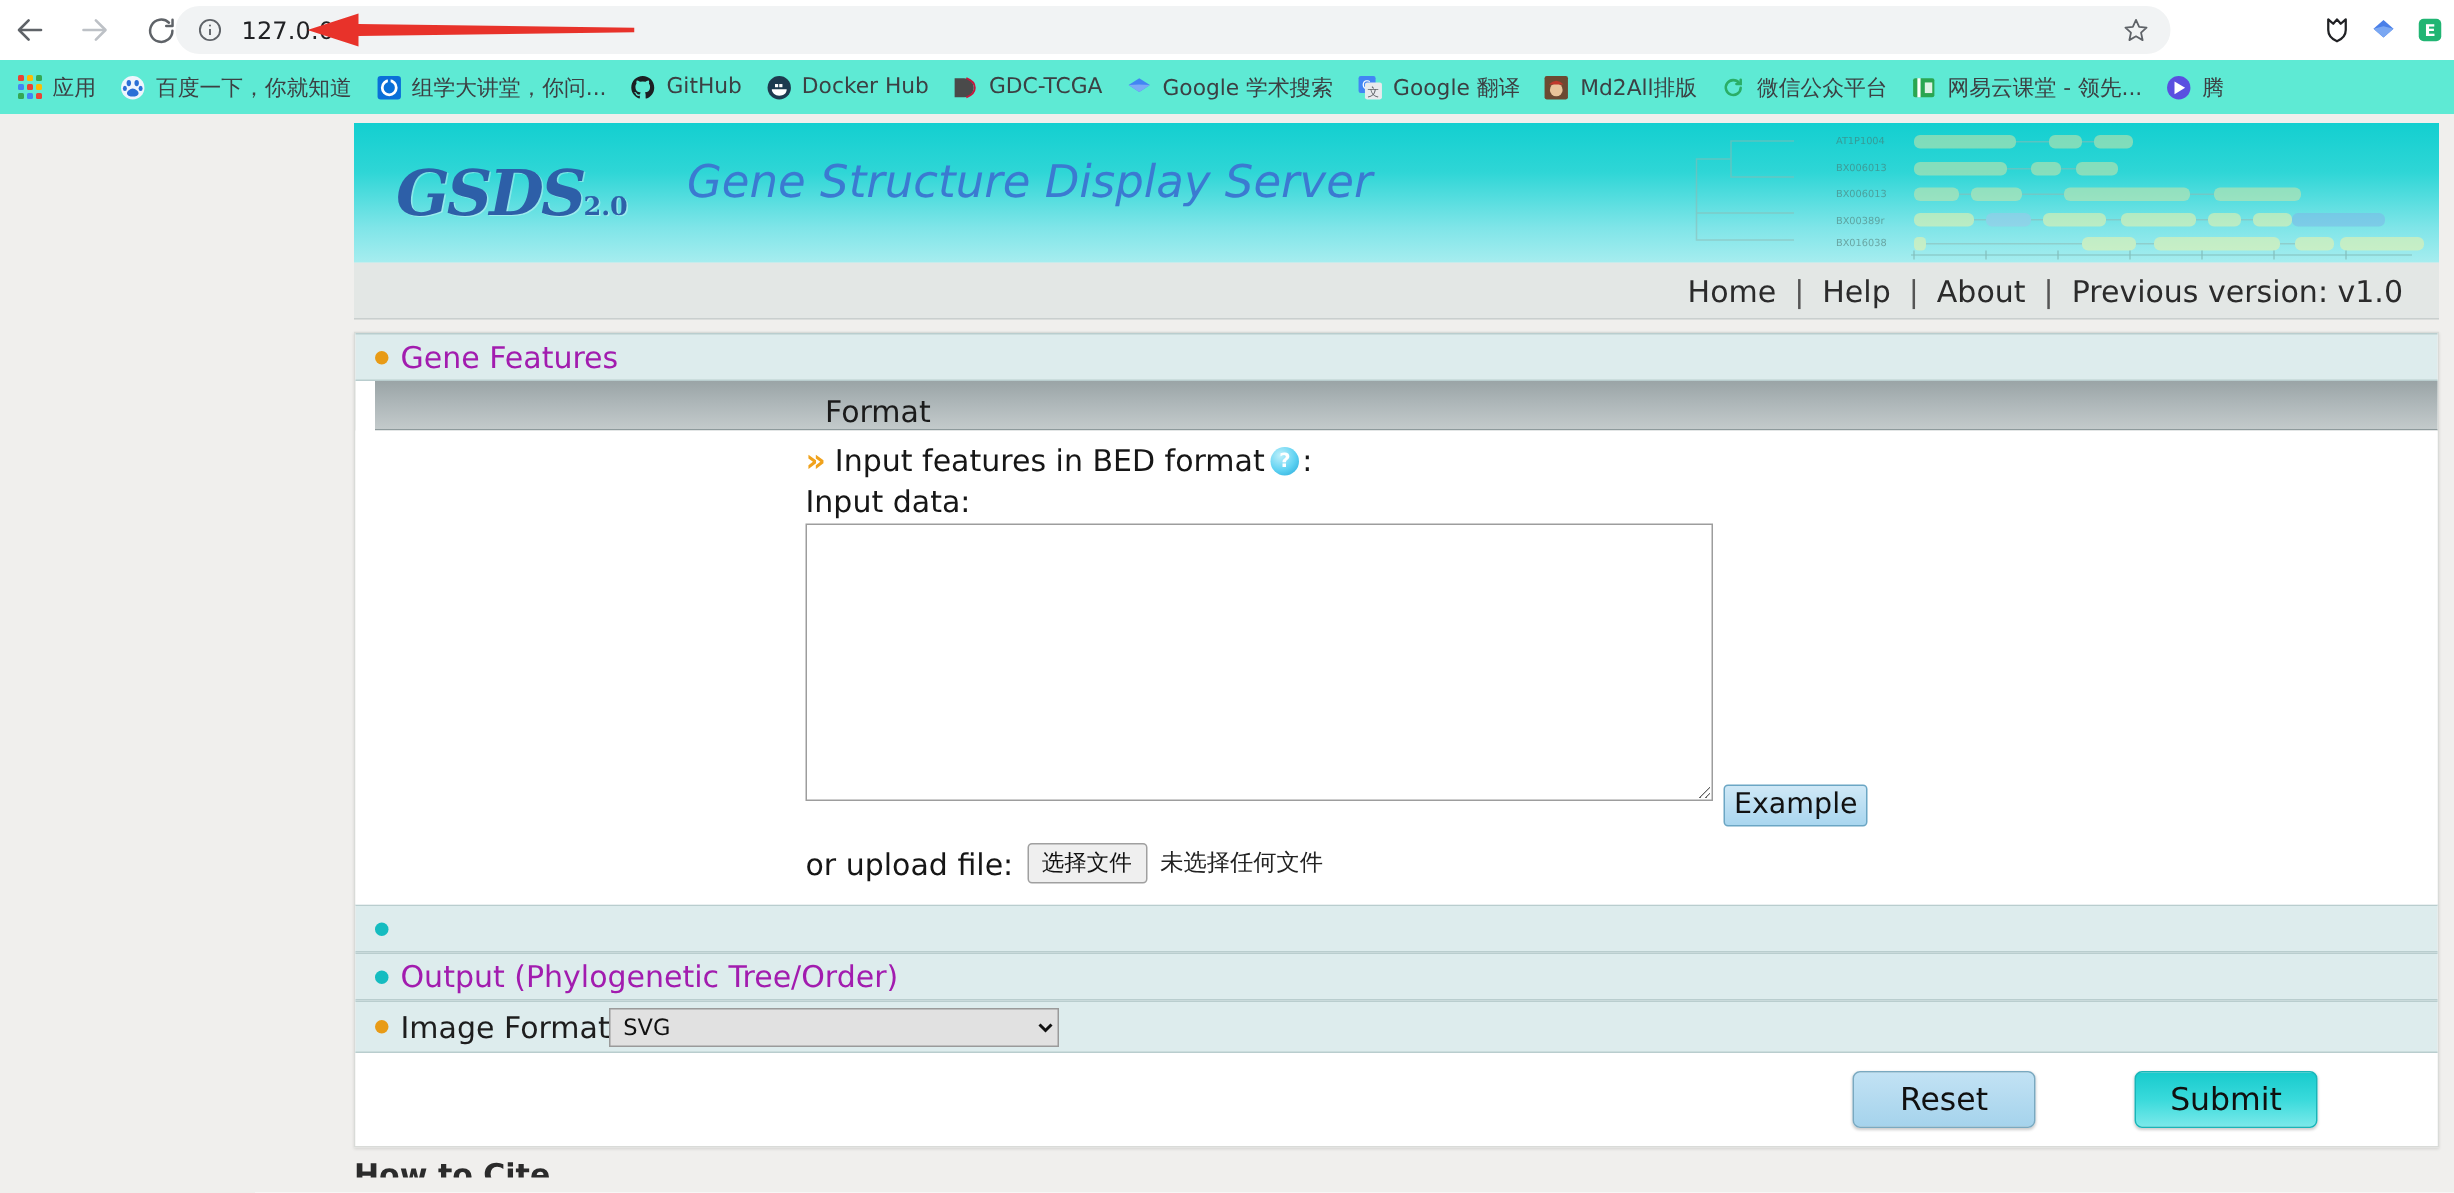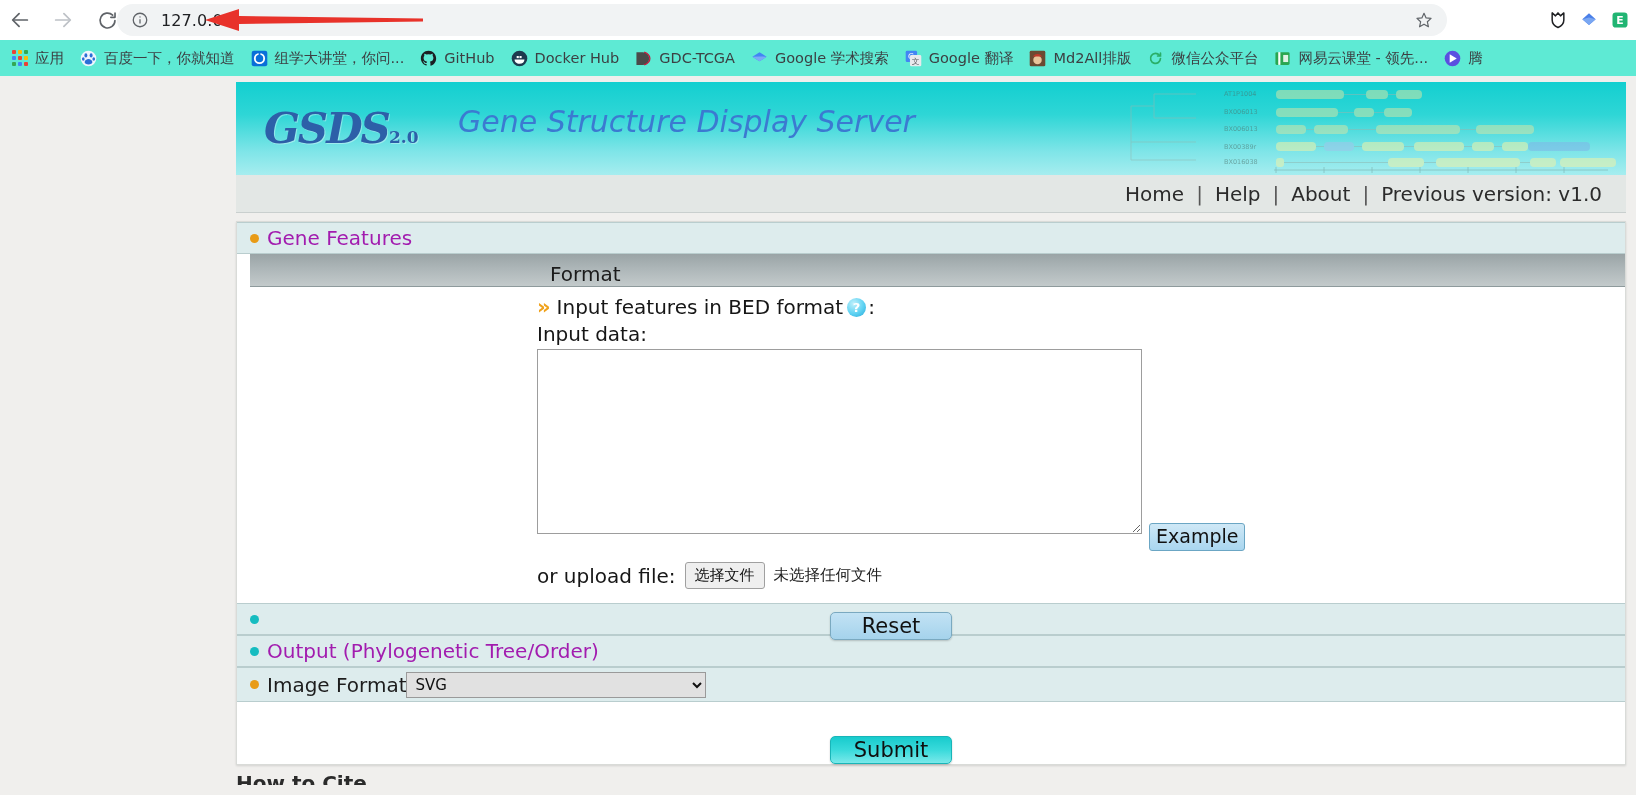--- a/index.html
+++ b/index.html
@@ -312,22 +312,21 @@
     font-size: 20px; color: #1d1d1d;
     gap: 0;
   }
   .image-format-row .label-txt { }
 
   #submit-bar {
     background: #ffffff;
     height: 62px;
     display: flex; align-items: center; justify-content: flex-end;
     padding-right: 80px;
-    gap: 96px;
-    flex-direction: column;
+    gap: 66px;
   }
   #reset-button {
     width: 122px; height: 38px;
     background: linear-gradient(to bottom, #c2e2f4 0%, #a5d3ec 100%);
     border: 1px solid #7aa9c0;
     border-radius: 5px;
     font-size: 21px; color: #101010;
     font-family: "DejaVu Sans", "Liberation Sans", sans-serif;
     box-shadow: 0 1px 2px rgba(0,0,0,0.2);
   }

